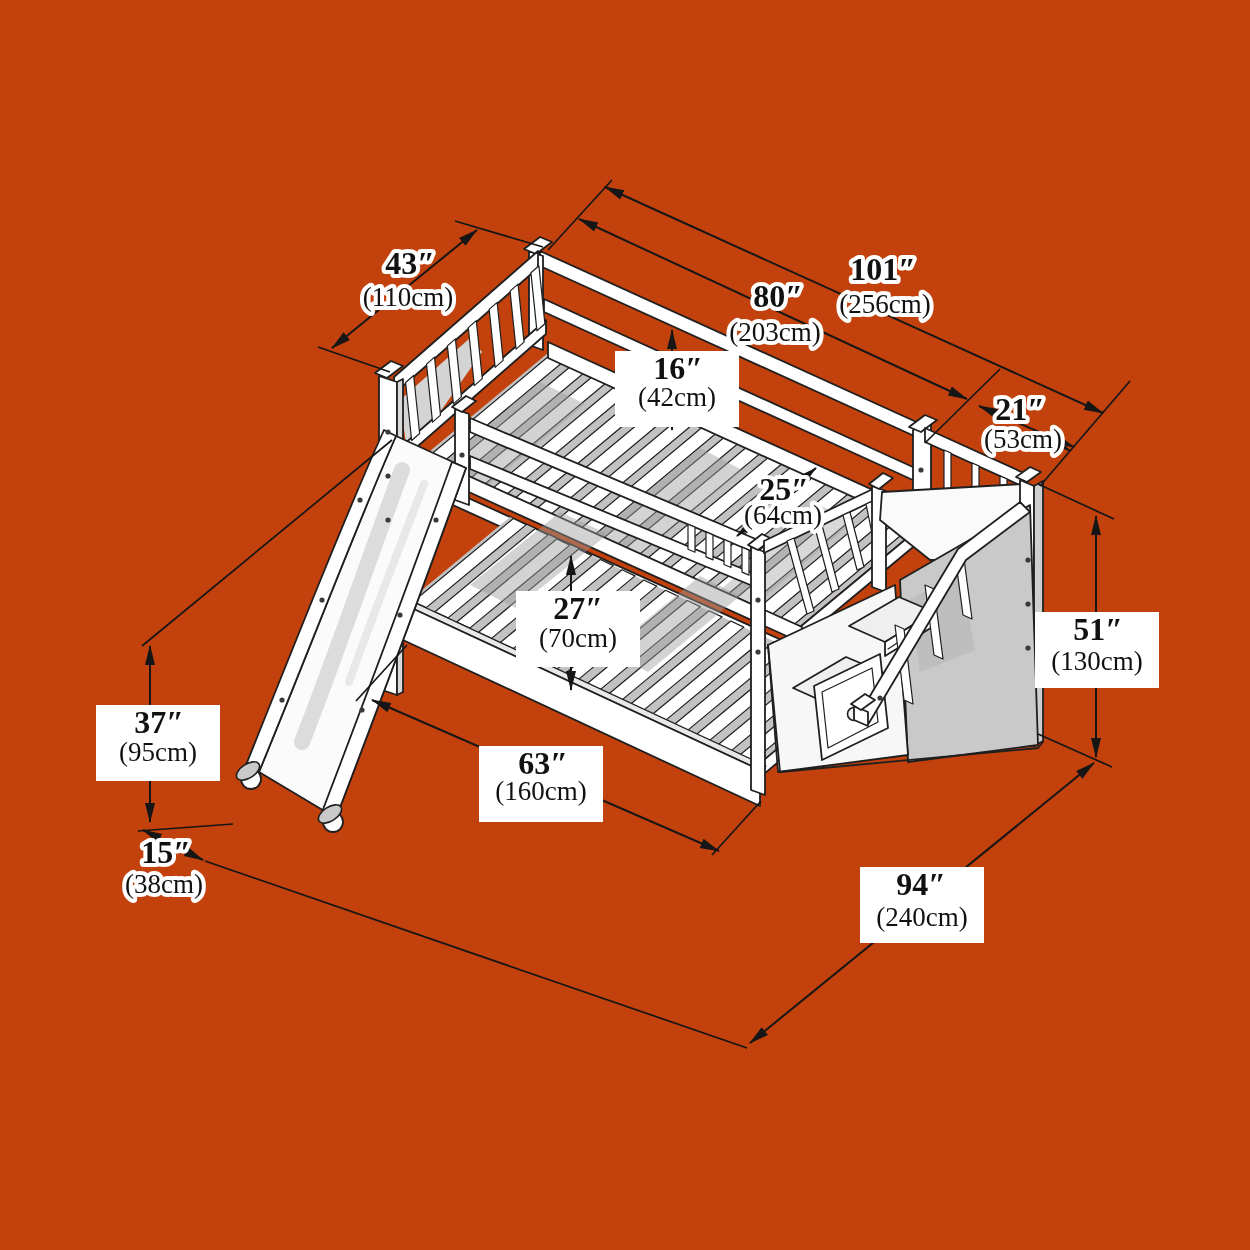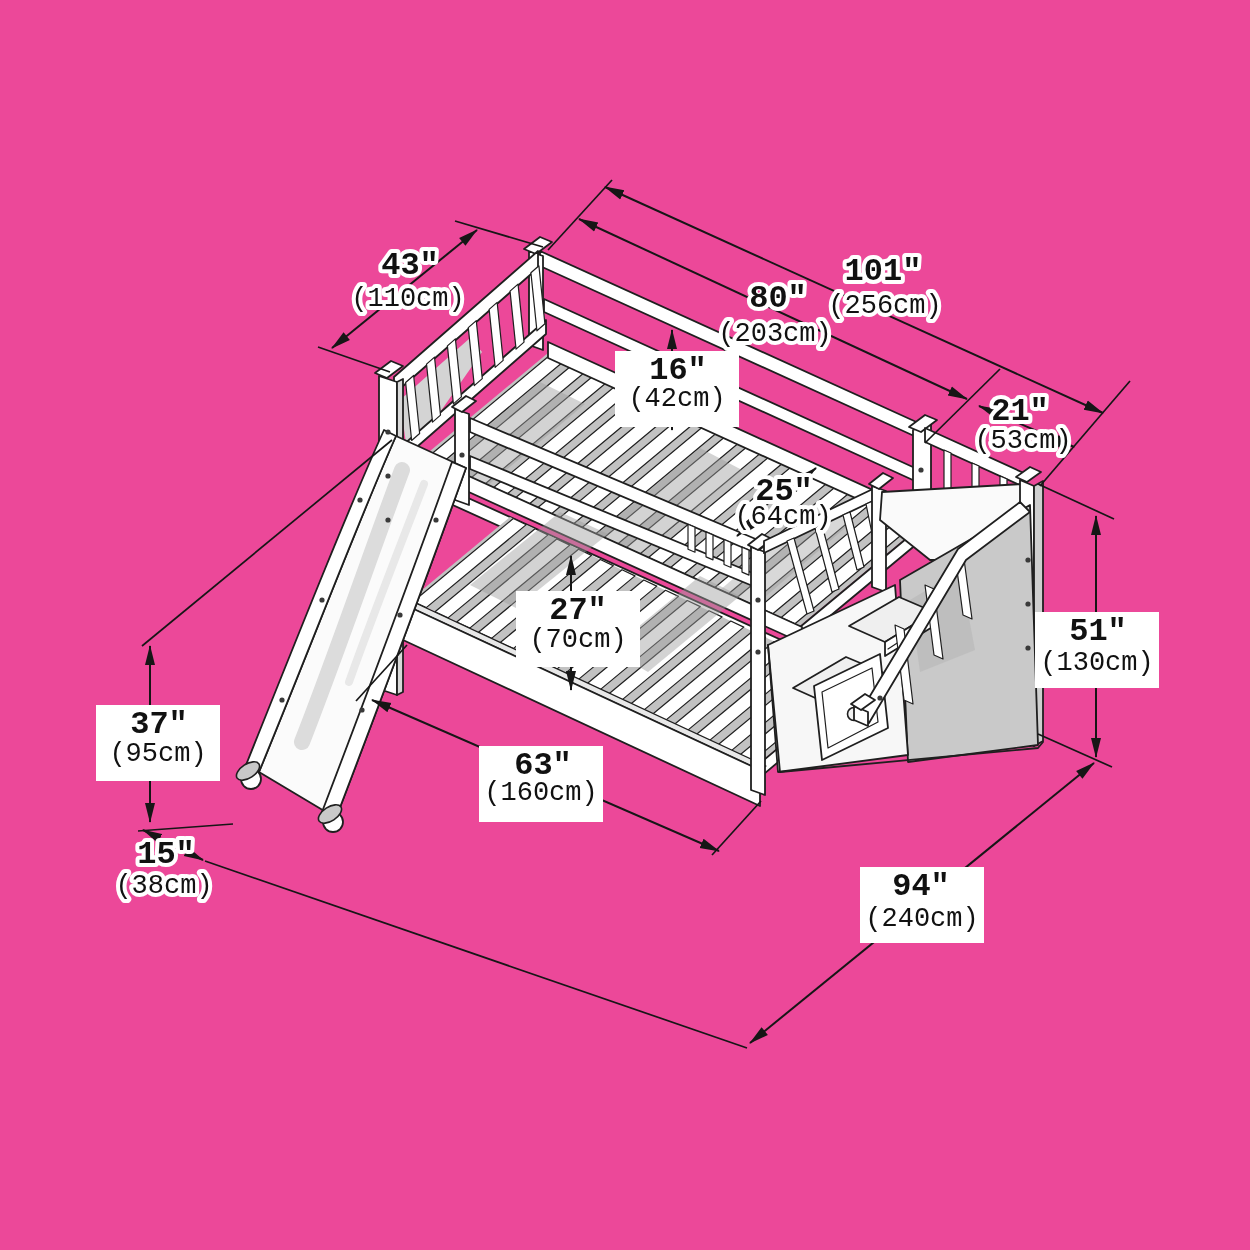--- a/index.html
+++ b/index.html
@@ -1,17 +1,17 @@
 <!DOCTYPE html>
 <html><head>
 <meta charset="utf-8">
 <style>
   html,body{margin:0;padding:0;background:#ffffff;}
-  .stage{position:relative;width:1250px;height:1250px;background:#ec4899;overflow:hidden;
-         font-family:Liberation Mono, monospace;}
+  .stage{position:relative;width:1250px;height:1250px;background:#c2410c;overflow:hidden;
+         font-family:Liberation Serif, serif;}
   svg{display:block}
   .din{font-weight:bold;font-size:32px;fill:#111;text-anchor:middle;
        paint-order:stroke;stroke:#fff;stroke-width:8px;stroke-linejoin:round;}
   .dcm{font-weight:normal;font-size:27px;fill:#111;text-anchor:middle;
        paint-order:stroke;stroke:#fff;stroke-width:8px;stroke-linejoin:round;}
 </style>
 </head>
 <body>
 
 <div class="stage">

